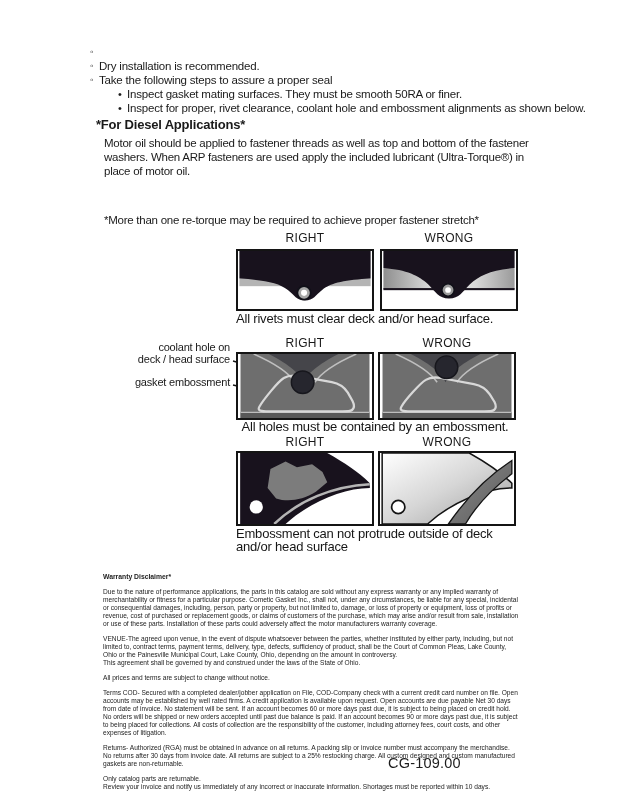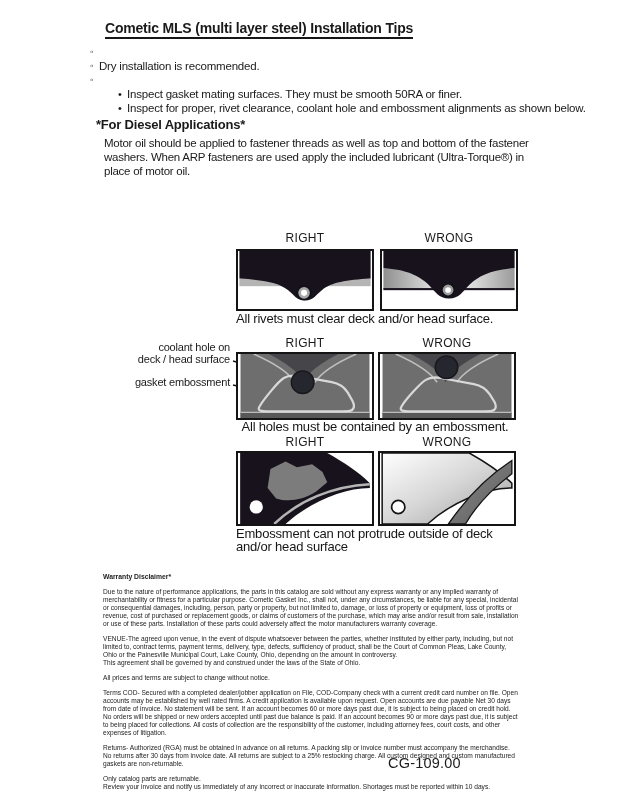--- a/index.html
+++ b/index.html
@@ -43,45 +43,46 @@
   .disclaimer p { margin:0 0 7px 0; }
   .disclaimer p.joined { margin-bottom:0; }
 
   .pagenum { left:388px; top:755px; font-size:14.5px; letter-spacing:0.2px; color:#1c1c1c; }
 </style>
 </head>
 <body>
 
 <div class="page">
 
-  <div class="abs title">Cometic MLS (multi layer steel) Installation Tips</div>
 
   <div class="abs bullets">
     <div class="bullet-row">
       <span class="mark">◦</span>
     </div>
     <div class="bullet-row">
       <span class="mark">◦</span>
       <span>Dry installation is recommended.</span>
     </div>
     <div class="bullet-row">
       <span class="mark">◦</span>
+      <span>Take the following steps to assure a proper seal</span>
     </div>
     <div class="bullet-row sub">
       <span class="mark">•</span>
       <span>Inspect gasket mating surfaces.  They must be smooth 50RA or finer.</span>
     </div>
     <div class="bullet-row sub">
       <span class="mark">•</span>
       <span>Inspect for proper, rivet clearance, coolant hole and embossment alignments as shown below.</span>
     </div>
   </div>
 
   <div class="abs diesel-head">*For Diesel Applications*</div>
   <div class="abs body-para p1">Motor oil should be applied to fastener threads as well as top and bottom of the fastener washers. When ARP fasteners are used apply the included lubricant (Ultra-Torque®) in place of motor oil.</div>
+  <div class="abs body-para pnote">*More than one re-torque may be required to achieve proper fastener stretch*</div>
 
   <div class="abs dlabel" style="left:236px; top:231px;">RIGHT</div>
   <div class="abs dlabel" style="left:380px; top:231px;">WRONG</div>
 
   <div class="abs dbox" style="left:236px; top:249px;">
     <svg width="134" height="58" viewBox="0 0 138 61">
       <rect width="138" height="61" fill="#ffffff"></rect>
       <rect y="29" width="138" height="8" fill="#b4b4b4"></rect>
       <path d="M0,0 H138 V29 C112,30.5 97,33 87,41 C80,46.5 78,52 69,52 C60,52 58,46.5 51,41 C41,33 26,30.5 0,29 Z" fill="#18121d"></path>
       <circle cx="68" cy="44" r="7" fill="#a8a8a8" stroke="#101018" stroke-width="1.8"></circle>

